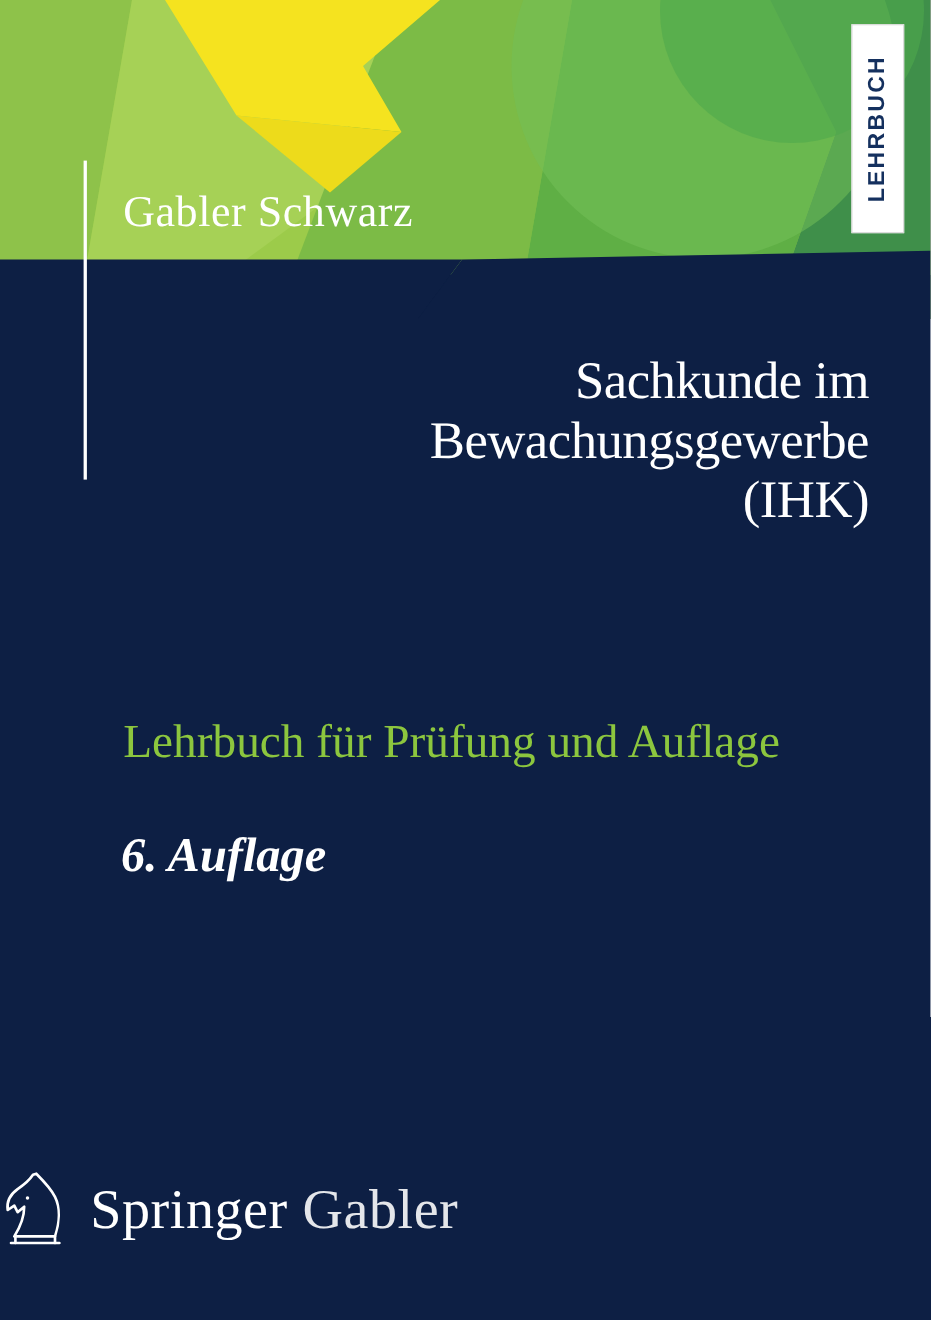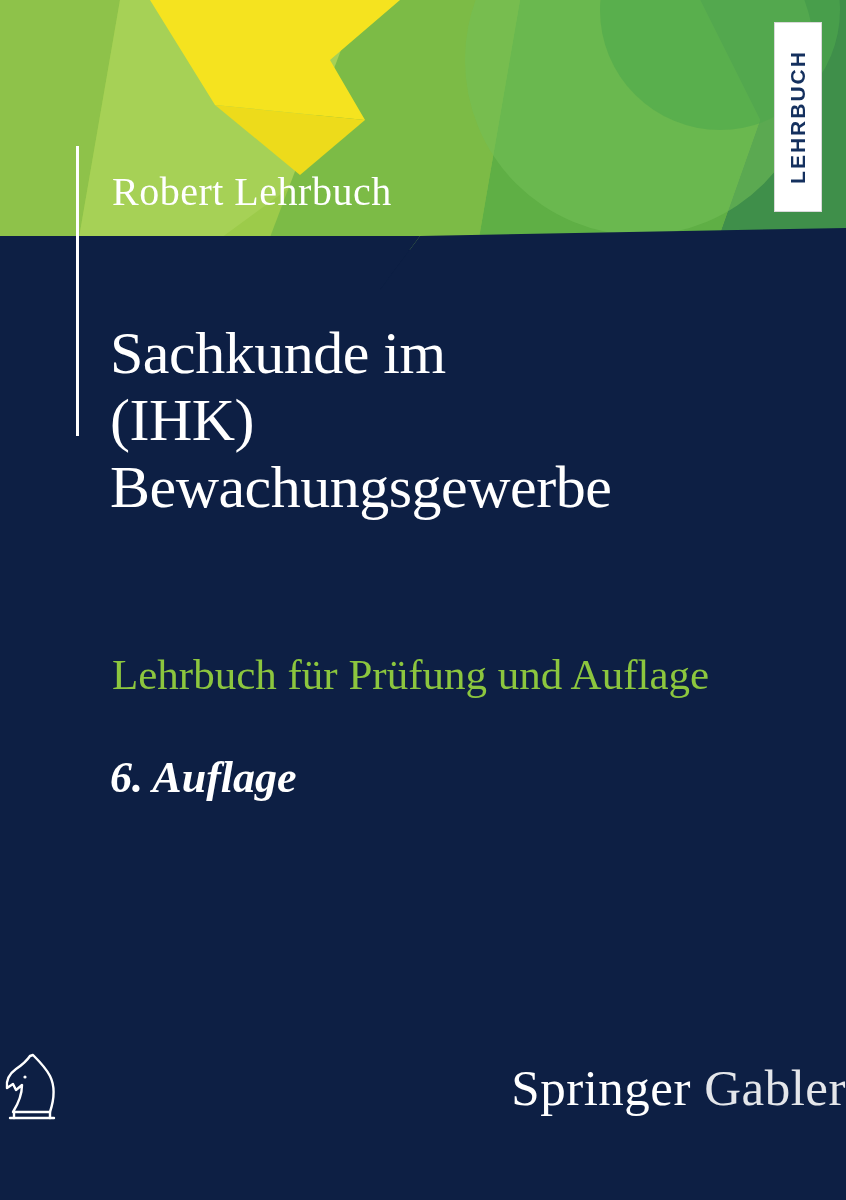--- a/index.html
+++ b/index.html
@@ -77,24 +77,25 @@
   }
 
   
   .title {
     position: absolute;
     left: 110px;
     top: 320px;
     width: 680px;
     color: #ffffff;
     font-family: "Liberation Serif", serif;
-    font-size: 60px;
+    font-size: 48px;
     line-height: 1.12;
     font-weight: normal;
     letter-spacing: -0.5px;
+    text-align: right;
   }
   .title .line {
     display: block;
     white-space: nowrap;
   }
 
   
   .subtitle {
     position: absolute;
     left: 112px;
@@ -115,26 +116,26 @@
     font-family: "Liberation Serif", serif;
     font-size: 44px;
     font-weight: bold;
     font-style: italic;
   }
 
   
   .publisher {
     position: absolute;
     left: 0;
-    bottom: 74px;
+    bottom: 62px;
     width: 846px;
     display: flex;
     align-items: center;
-    justify-content: space-between;
-    gap: 33px;
+    justify-content: flex-start;
+    gap: 16px;
   }
   .publisher-mark {
     width: 66px;
     height: 76px;
     flex: none;
   }
   .publisher-name {
     font-family: "Liberation Serif", serif;
     font-size: 51px;
     color: #ffffff;
@@ -167,26 +168,26 @@
       <path d="M420 236 L846 228 L846 290 L380 290 Z" fill="#0d1f44"></path>
     </svg>
   </div>
 
   <div class="badge">
     <span class="badge-text">LEHRBUCH</span>
   </div>
 
   <div class="rule"></div>
 
-  <div class="author">Robert Lehrbuch</div>
+  <div class="author">Gabler Schwarz</div>
 
   <div class="title">
     <span class="line">Sachkunde im</span>
+    <span class="line">Bewachungsgewerbe</span>
     <span class="line">(IHK)</span>
-    <span class="line">Bewachungsgewerbe</span>
   </div>
 
   <div class="subtitle">Lehrbuch für Prüfung und Auflage</div>
 
   <div class="edition">6. Auflage</div>
 
   <div class="publisher">
     <svg class="publisher-mark" viewBox="0 0 66 76" xmlns="http://www.w3.org/2000/svg">
       <g fill="none" stroke="#ffffff" stroke-width="2.4" stroke-linejoin="round" stroke-linecap="round">
         <path d="M30 6 C26 12 22 15 16 19 C9 24 6 31 7 38 L13 34 L16 40 L22 35 C22 46 18 54 13 62 L50 62 C54 50 55 36 50 26 C46 18 38 10 33 5 Z"></path>

